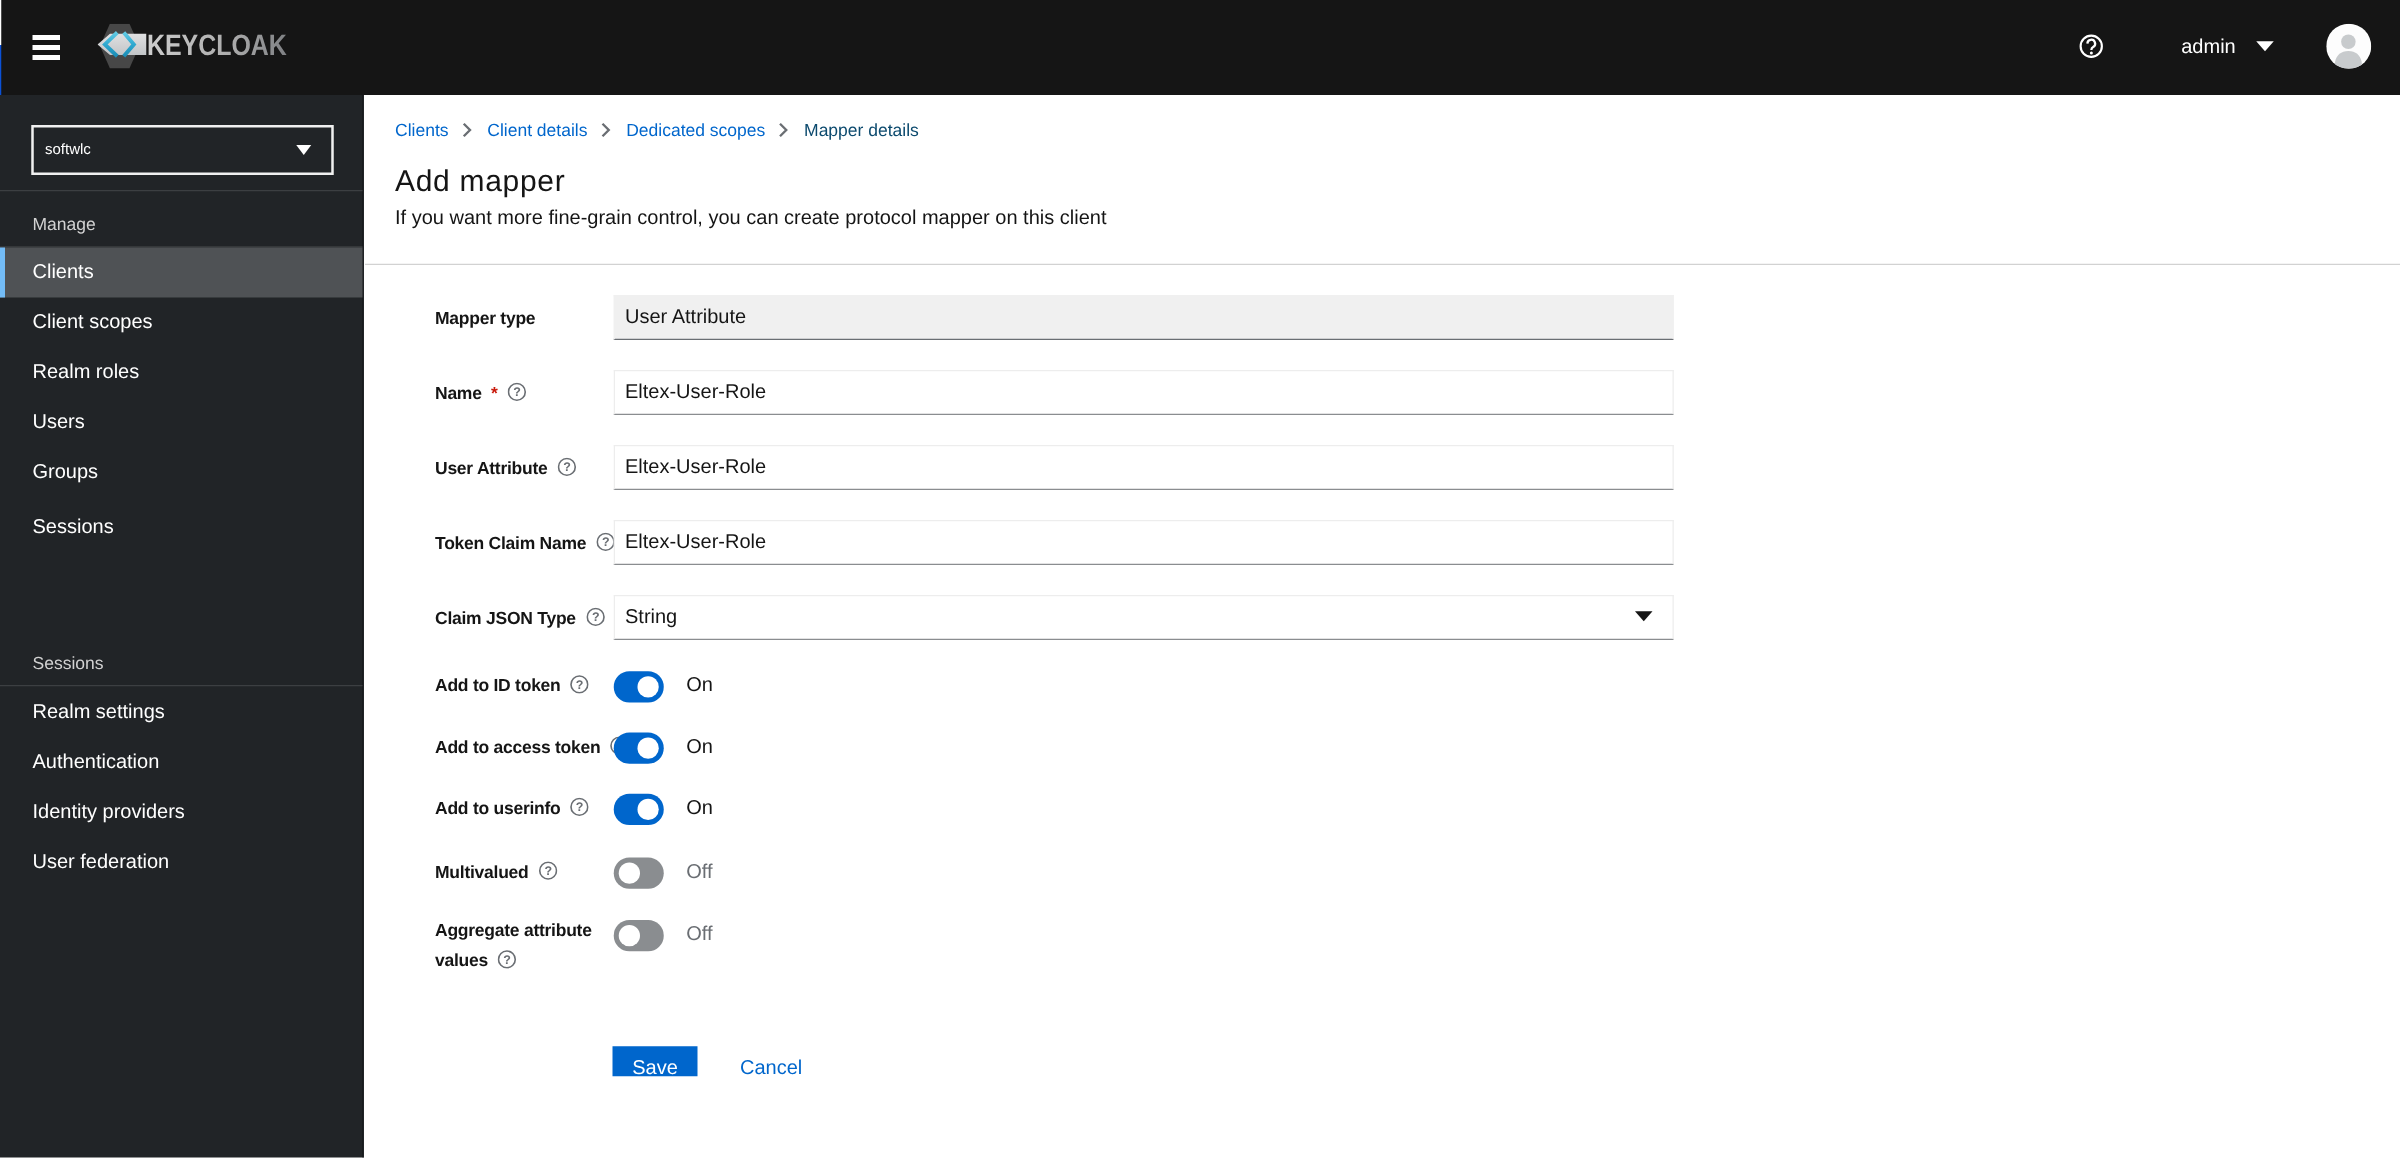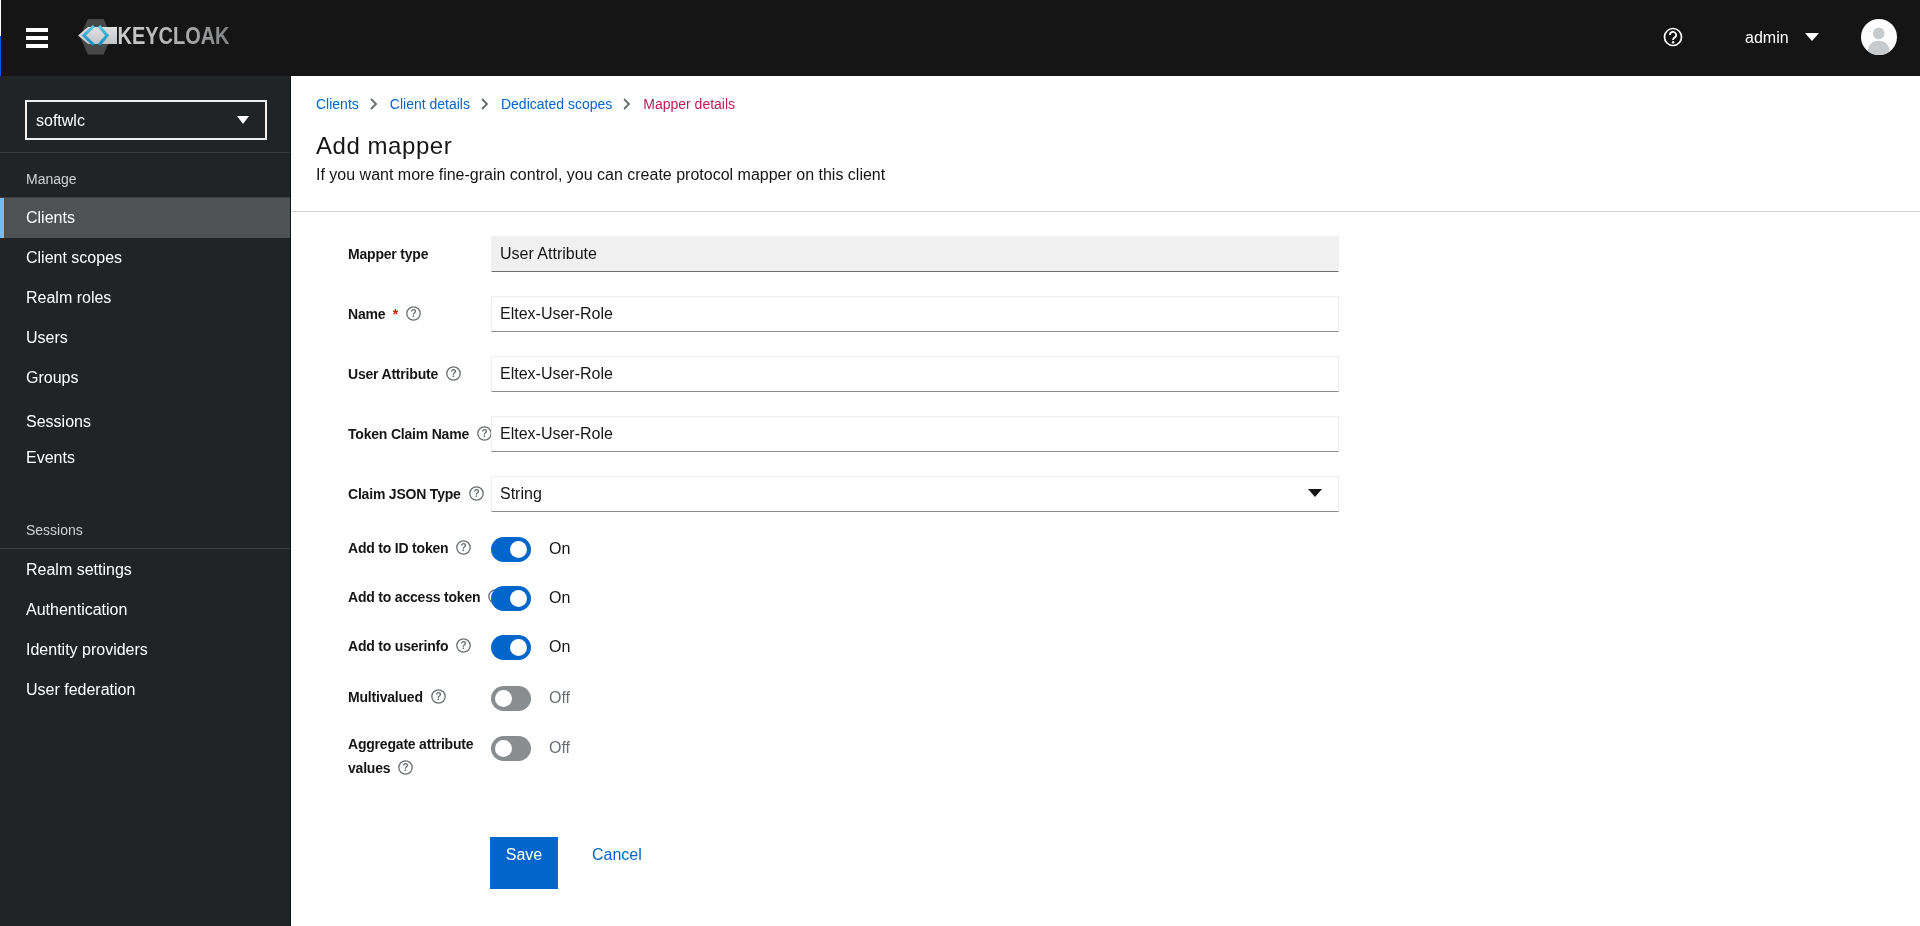--- a/index.html
+++ b/index.html
@@ -7,21 +7,21 @@
 
 
 #header { position:absolute; top:0; left:0; width:1920px; height:76px; background:#151515; }
 #edge-white { position:absolute; left:0; top:0; width:1.3px; height:36px; background:#fff; z-index:10;}
 #edge-blue { position:absolute; left:0; top:36px; width:1.3px; height:40px; background:#0b51d6; z-index:10;}
 .hbar { position:absolute; left:26px; width:22px; height:4.3px; background:#fff; }
 
 
 #sidebar { position:absolute; top:76px; left:0; width:291px; height:850px; background:#212427; border-right:1px solid #101214; }
 #realmbox { position:absolute; left:25px; top:24px; width:242px; height:40px; border:2px solid #f0f0f0; }
-#realmbox .txt { position:absolute; left:9px; top:10px; font-size:16px; color:#fff; }
+#realmbox .txt { position:absolute; left:9px; top:10px; font-size:12px; color:#fff; }
 .caret-w { position:absolute; width:0; height:0; border-left:6px solid transparent; border-right:6px solid transparent; border-top:8px solid #fff; }
 #realm-div { position:absolute; left:0; top:76px; width:290px; height:1px; background:#3c3f42; }
 .sect-title { position:absolute; left:26px; font-size:14px; color:#d2d2d2; }
 .sect-div { position:absolute; left:0; width:290px; height:1px; background:#3c3f42; }
 .navitem { position:absolute; left:0; width:290px; height:40px; font-size:16px; color:#fff; line-height:40px; padding-left:26px; }
 .navitem.cur { background:#4f5255; border-left:4px solid #73bcf7; padding-left:22px; }
 
 
 #content { position:absolute; top:76px; left:292px; width:1628px; height:850px; background:#fff; }
 
@@ -43,21 +43,21 @@
 .caret-b { position:absolute; width:0; height:0; border-left:7px solid transparent; border-right:7px solid transparent; border-top:8px solid #151515; }
 
 
 .switch { position:absolute; left:199px; width:40px; height:25px; border-radius:12.5px; background:#0066cc; }
 .switch.off { background:#8a8d90; }
 .switch .knob { position:absolute; top:4px; width:17px; height:17px; border-radius:50%; background:#fff; }
 .switch .knob.r { right:4px; } .switch .knob.l { left:4px; }
 .swlabel { position:absolute; left:257px; font-size:16px; color:#151515; }
 .swlabel.off { color:#6a6e73; }
 
-#savebtn { position:absolute; left:198px; top:761px; width:68px; height:52px; background:#0066cc; color:#fff; font-size:16px; text-align:center; line-height:36px; }
+#savebtn { position:absolute; left:198px; top:761px; width:68px; height:24px; background:#0066cc; color:#fff; font-size:16px; text-align:center; line-height:36px; }
 #cancel { position:absolute; left:300px; top:770px; font-size:16px; color:#0066cc; }
 </style>
 </head>
 <body>
 
 <div id="header">
   <div id="edge-white"></div>
   <div id="edge-blue"></div>
   <div class="hbar" style="top:28px"></div>
   <div class="hbar" style="top:35.8px"></div>
@@ -114,21 +114,20 @@
   </div>
   <div id="realm-div"></div>
   <div class="sect-title" style="top:95px;">Manage</div>
   <div class="sect-div" style="top:121px;"></div>
   <div class="navitem cur" style="top:122px;">Clients</div>
   <div class="navitem" style="top:162px;">Client scopes</div>
   <div class="navitem" style="top:202px;">Realm roles</div>
   <div class="navitem" style="top:242px;">Users</div>
   <div class="navitem" style="top:282px;">Groups</div>
   <div class="navitem" style="top:326px;">Sessions</div>
-  <div class="navitem" style="top:362px;">Events</div>
   <div class="sect-title" style="top:446px;">Sessions</div>
   <div class="sect-div" style="top:472px;"></div>
   <div class="navitem" style="top:474px;">Realm settings</div>
   <div class="navitem" style="top:514px;">Authentication</div>
   <div class="navitem" style="top:554px;">Identity providers</div>
   <div class="navitem" style="top:594px;">User federation</div>
 </div>
 
 <div id="content">
   <div id="bcrow">
@@ -137,21 +136,21 @@
         <path d="M2,2 L7,7 L2,12" fill="none" stroke="#6a6e73" stroke-width="1.9"></path>
       </svg>
     <a>Client details</a>
     <svg class="sep" width="9" height="14" viewBox="0 0 9 14">
         <path d="M2,2 L7,7 L2,12" fill="none" stroke="#6a6e73" stroke-width="1.9"></path>
       </svg>
     <a>Dedicated scopes</a>
     <svg class="sep" width="9" height="14" viewBox="0 0 9 14">
         <path d="M2,2 L7,7 L2,12" fill="none" stroke="#6a6e73" stroke-width="1.9"></path>
       </svg>
-    <span style="color:#be185d;">Mapper details</span>
+    <span style="color:#0c4a6e;">Mapper details</span>
   </div>
 
   <div id="pg-title">Add mapper</div>
   <div id="pg-sub">If you want more fine-grain control, you can create protocol mapper on this client</div>
   <div id="pg-div"></div>
 
   <div class="flabel" style="top:170px;">Mapper type</div>
   <div class="finput ro" style="top:160px;">User Attribute</div>
 
   <div class="flabel" style="top:230px;">Name&nbsp;&nbsp;<span class="req">*</span><svg class="helpi" width="15" height="15" viewBox="0 0 15 15">

